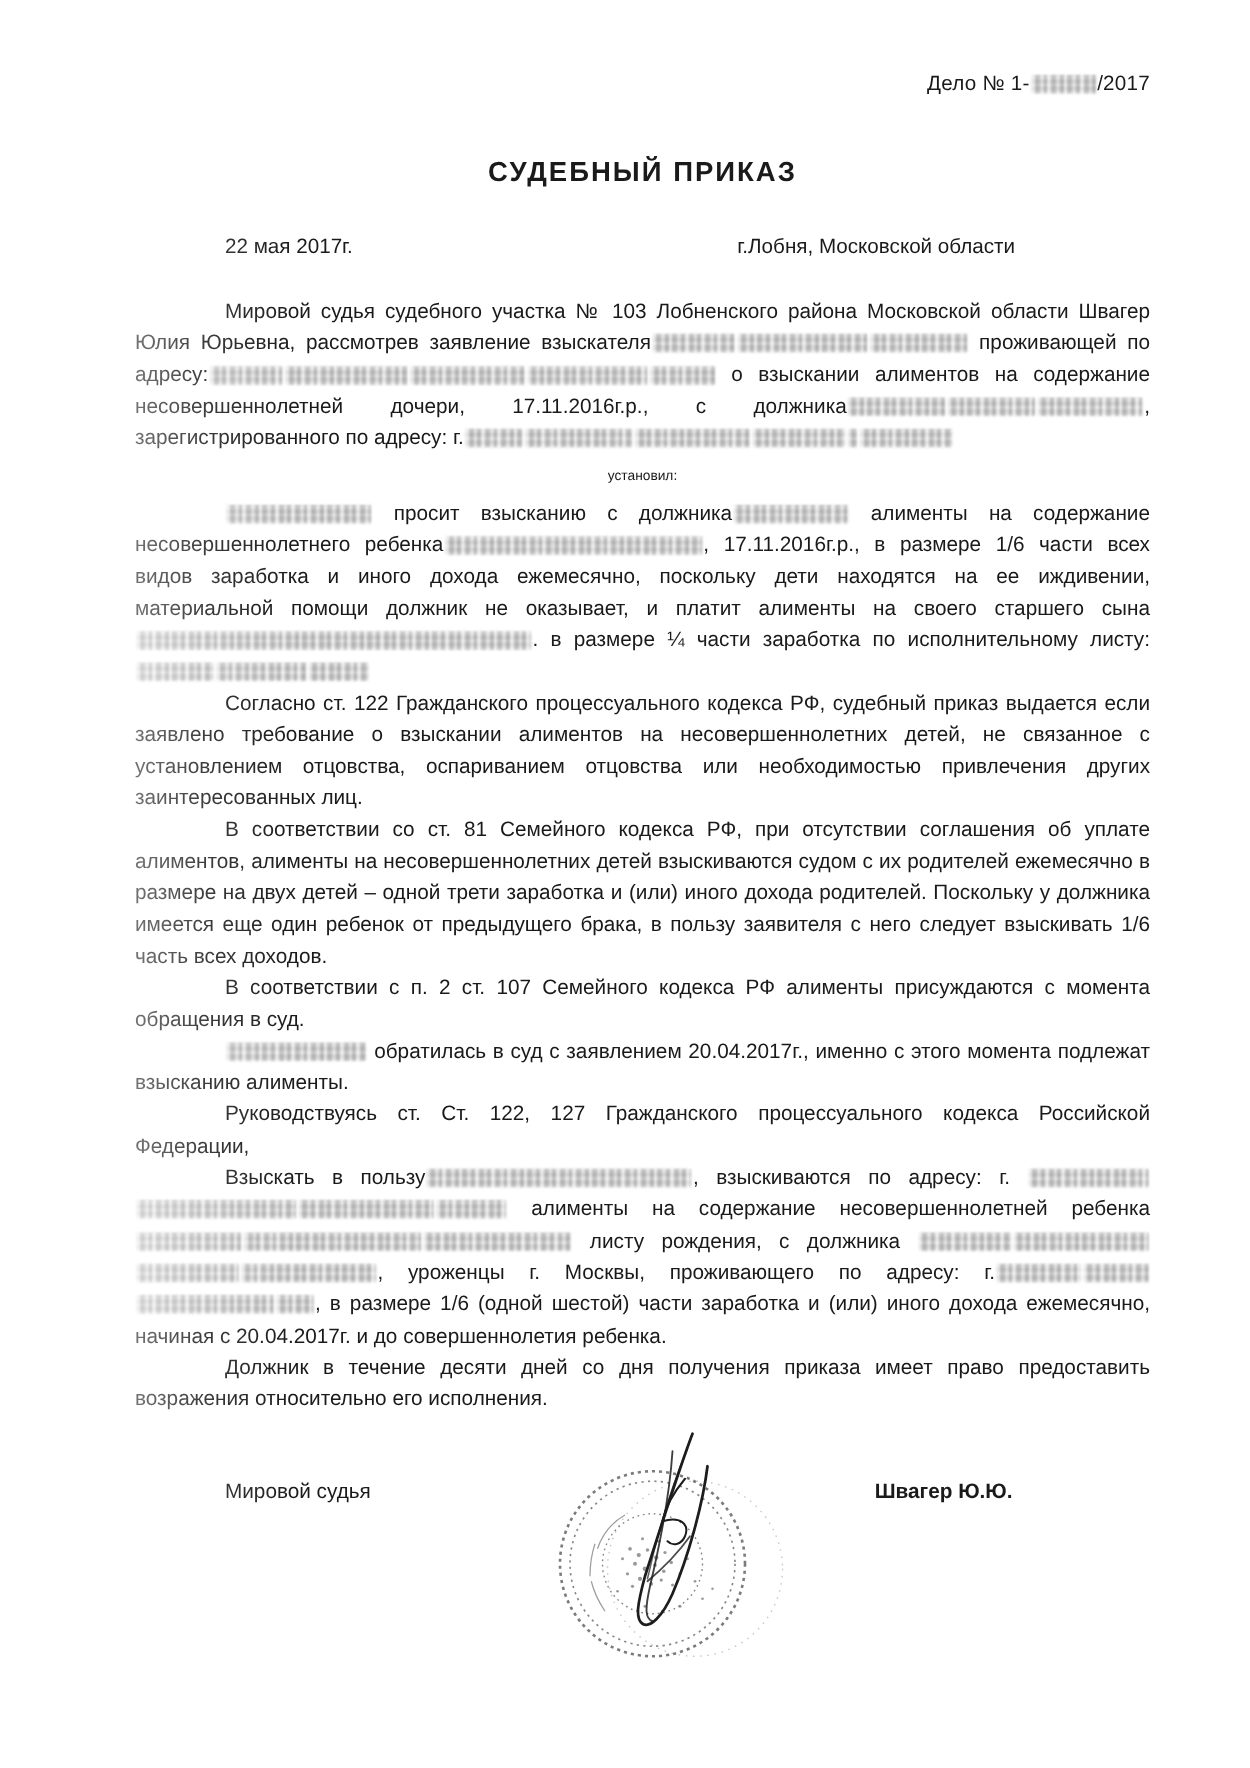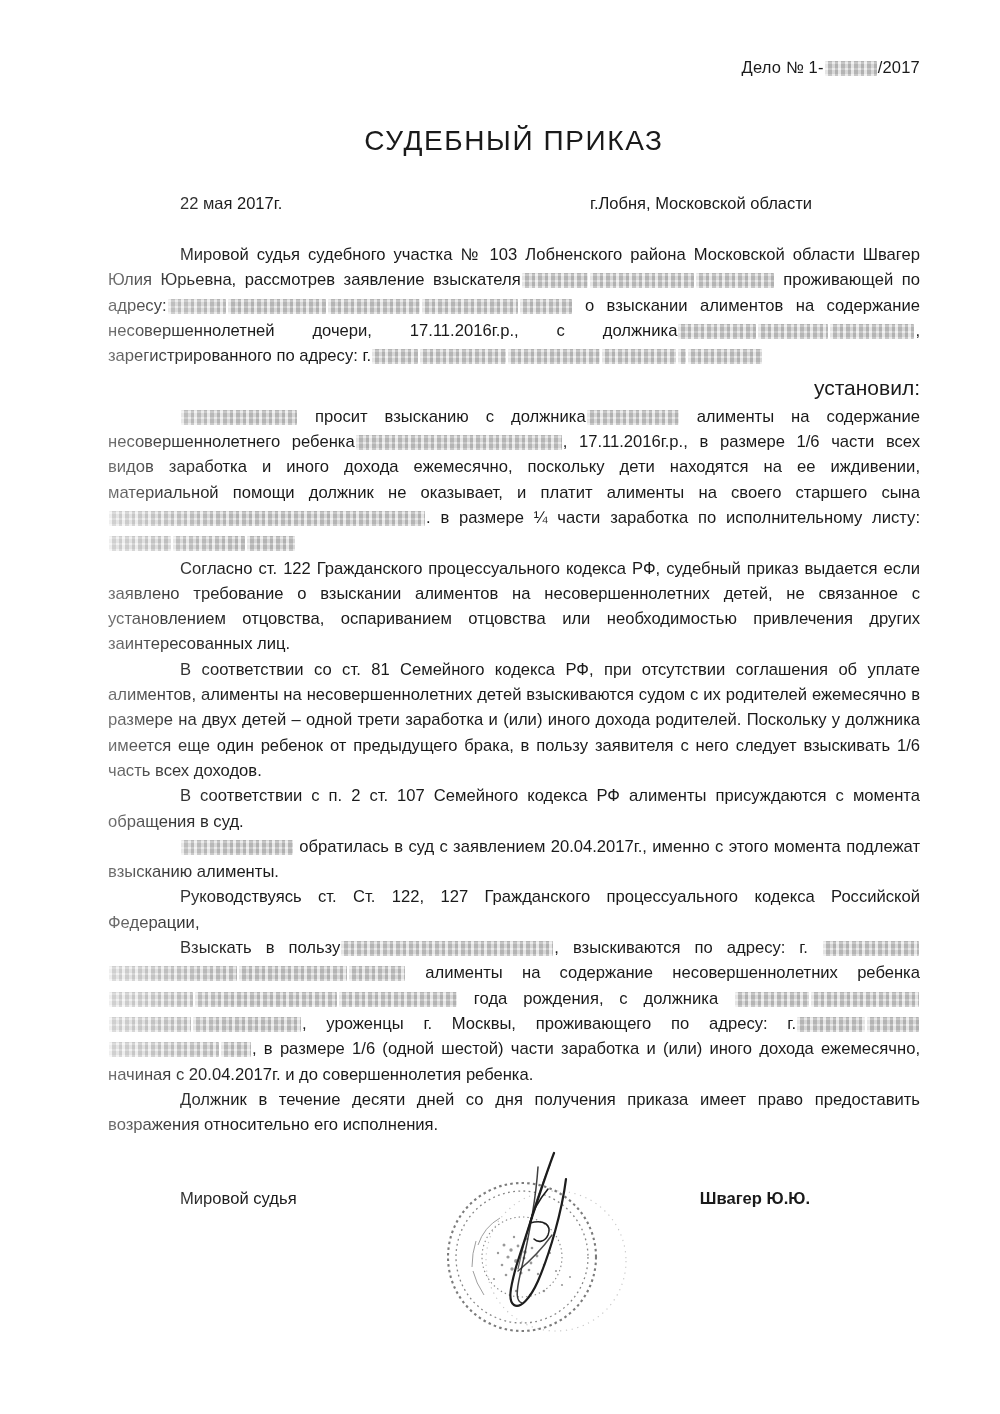--- a/index.html
+++ b/index.html
@@ -50,22 +50,22 @@
     text-align: right;
     font-size: 16.5px;
     padding-top: 58px;
     letter-spacing: 0.2px;
     white-space: nowrap;
   }
 
   
   .doc-title {
     text-align: center;
-    font-size: 28px;
-    font-weight: normal;
+    font-size: 22px;
+    font-weight: bold;
     letter-spacing: 1.6px;
     margin-top: 48px;
   }
 
   
   .meta-row {
     display: flex;
     justify-content: space-between;
     align-items: baseline;
     margin-top: 37px;
@@ -80,22 +80,22 @@
     margin: 0;
     font-size: 16.6px;
     line-height: 25.3px;
     text-align: justify;
     text-justify: inter-word;
     text-indent: 72px;
     hyphens: none;
   }
 
   .centered-heading {
-    text-align: right;
-    font-size: 21px;
+    text-align: center;
+    font-size: 11px;
     line-height: 25.3px;
     margin: 7px 0 3px 0;
     text-indent: 0;
   }
 
   
   .redact {
     display: inline-block;
     vertical-align: -3px;
     height: 15px;
@@ -174,22 +174,22 @@
     <p class="para">В соответствии с п. 2 ст. 107 Семейного кодекса РФ алименты присуждаются с момента обращения в суд.</p>
 
     <p class="para"><span class="redact" style="width:112px"></span>
       <span>обратилась в суд с заявлением 20.04.2017г., именно с этого момента подлежат взысканию алименты.</span></p>
 
     <p class="para">Руководствуясь ст. Ст. 122, 127 Гражданского процессуального кодекса Российской Федерации,</p>
 
 
     <p class="para"><span>Взыскать в пользу</span><span class="redact" style="width:212px"></span><span>, взыскиваются по адресу: г.</span>
       <span class="redact" style="width:96px"></span><span class="redact" style="width:128px"></span><span class="redact" style="width:108px"></span><span class="redact" style="width:56px"></span>
-      <span>алименты на содержание несовершеннолетних ребенка</span><span class="redact" style="width:84px"></span><span class="redact" style="width:142px"></span><span class="redact" style="width:118px"></span>
-      <span>года рождения, с должника</span>
+      <span>алименты на содержание несовершеннолетней ребенка</span><span class="redact" style="width:84px"></span><span class="redact" style="width:142px"></span><span class="redact" style="width:118px"></span>
+      <span>листу рождения, с должника</span>
       <span class="redact" style="width:74px"></span><span class="redact" style="width:108px"></span><span class="redact" style="width:82px"></span><span class="redact" style="width:108px"></span><span>, уроженцы г. Москвы, проживающего по адресу: г.</span><span class="redact" style="width:68px"></span><span class="redact" style="width:52px"></span><span class="redact" style="width:110px"></span><span class="redact" style="width:30px"></span><span>, в размере 1/6 (одной шестой) части заработка и (или) иного дохода ежемесячно, начиная с 20.04.2017г. и до совершеннолетия ребенка.</span></p>
 
     <p class="para">Должник в течение десяти дней со дня получения приказа имеет право предоставить возражения относительно его исполнения.</p>
 
     <div class="sign-row">
       <span class="sign-left">Мировой судья</span>
 
       <div class="stamp-wrap">
         <svg width="230" height="210" viewBox="0 0 230 210" aria-hidden="true">
           <g opacity="0.62">

